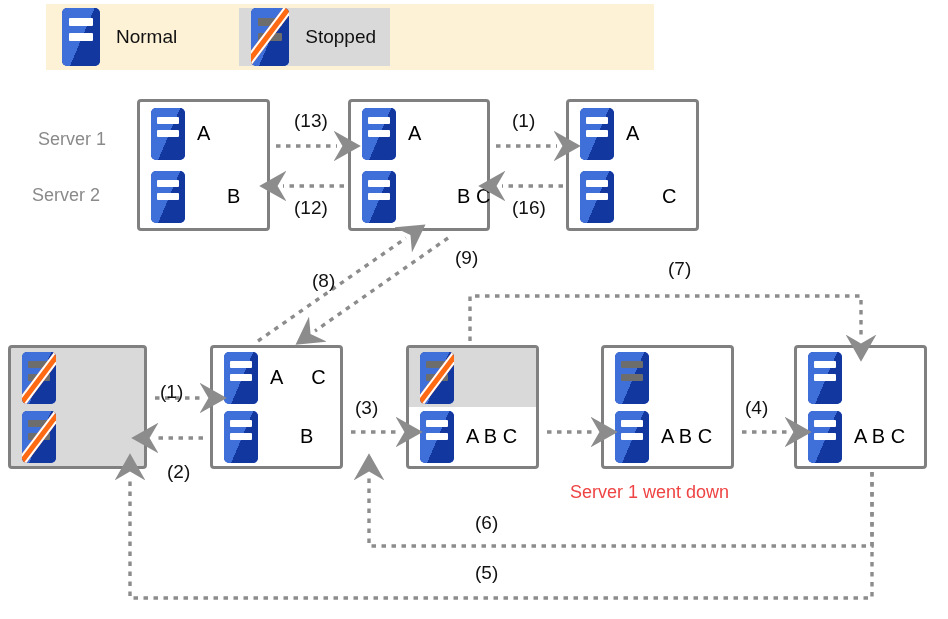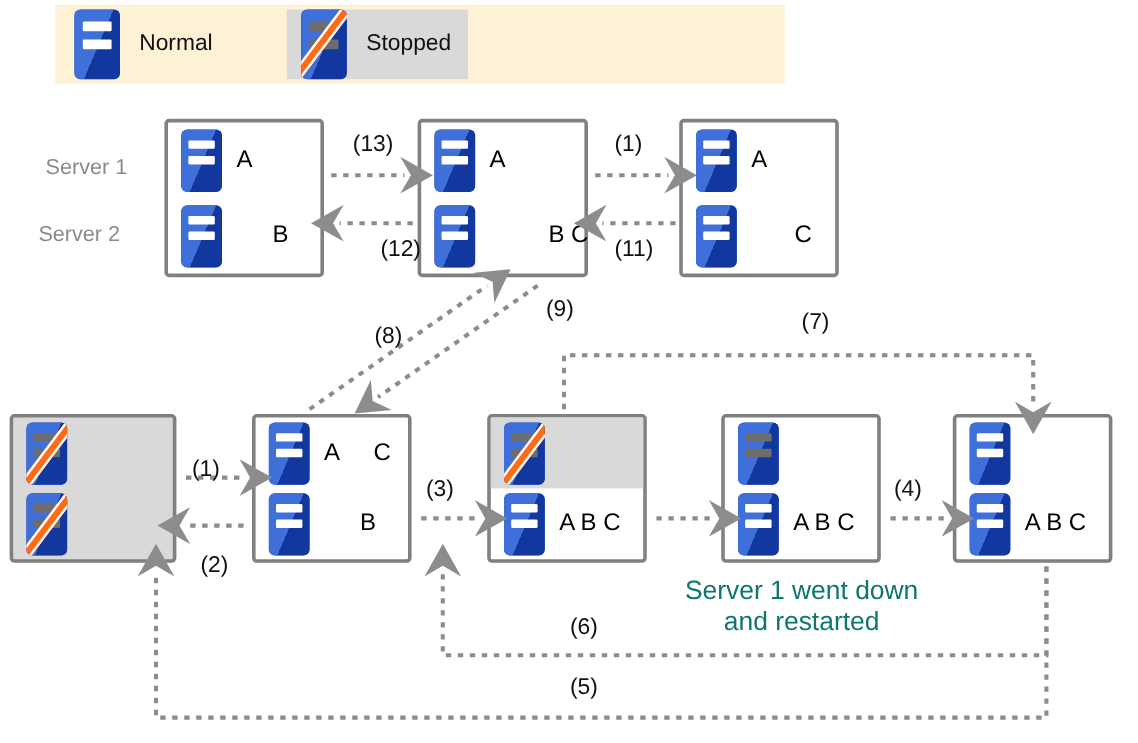--- a/index.html
+++ b/index.html
@@ -84,21 +84,21 @@
   
   .rowlab{
     position:absolute;font-size:18px;color:#8a8a8a;white-space:nowrap;
   }
 
   
   .alab{
     position:absolute;font-size:19px;color:#111;white-space:nowrap;
   }
   .note{
-    position:absolute;font-size:22px;color:#0f766e;text-align:center;
+    position:absolute;font-size:18px;color:#ef4444;text-align:left;
     line-height:26px;white-space:nowrap;
   }
   svg.arrows{position:absolute;left:0;top:0;width:948px;height:619px;
     pointer-events:none;}
 </style>
 </head>
 <body>
 
 <div id="stage">
 
@@ -326,33 +326,32 @@
 
       <path d="M470,341 L470,296 L861,296 L861,338" marker-end="url(#ah)"></path>
 
       <path d="M872,472 L872,546 L369,546 L369,477" marker-end="url(#ah)"></path>
 
       <path d="M872,472 L872,598 L130,598 L130,477" marker-end="url(#ah)"></path>
     </g>
   </svg>
 
   <div class="alab" style="left:294px;top:110px;">(13)</div>
-  <div class="alab" style="left:294px;top:197px;margin-left:23px;">(12)</div>
+  <div class="alab" style="left:294px;top:197px;">(12)</div>
   <div class="alab" style="left:512px;top:110px;">(1)</div>
-  <div class="alab" style="left:512px;top:197px;">(11)</div>
+  <div class="alab" style="left:512px;top:197px;">(16)</div>
 
   <div class="alab" style="left:312px;top:270px;">(8)</div>
   <div class="alab" style="left:455px;top:247px;">(9)</div>
   <div class="alab" style="left:668px;top:258px;">(7)</div>
 
   <div class="alab" style="left:160px;top:381px;">(1)</div>
   <div class="alab" style="left:167px;top:461px;">(2)</div>
   <div class="alab" style="left:355px;top:397px;">(3)</div>
   <div class="alab" style="left:745px;top:397px;">(4)</div>
   <div class="alab" style="left:475px;top:562px;">(5)</div>
   <div class="alab" style="left:475px;top:512px;">(6)</div>
 
   <div class="note" style="left:570px;top:479px;width:196px;">
     <div>Server 1 went down</div>
-    <div>and restarted</div>
   </div>
 
 </div>
 
 </body></html>

